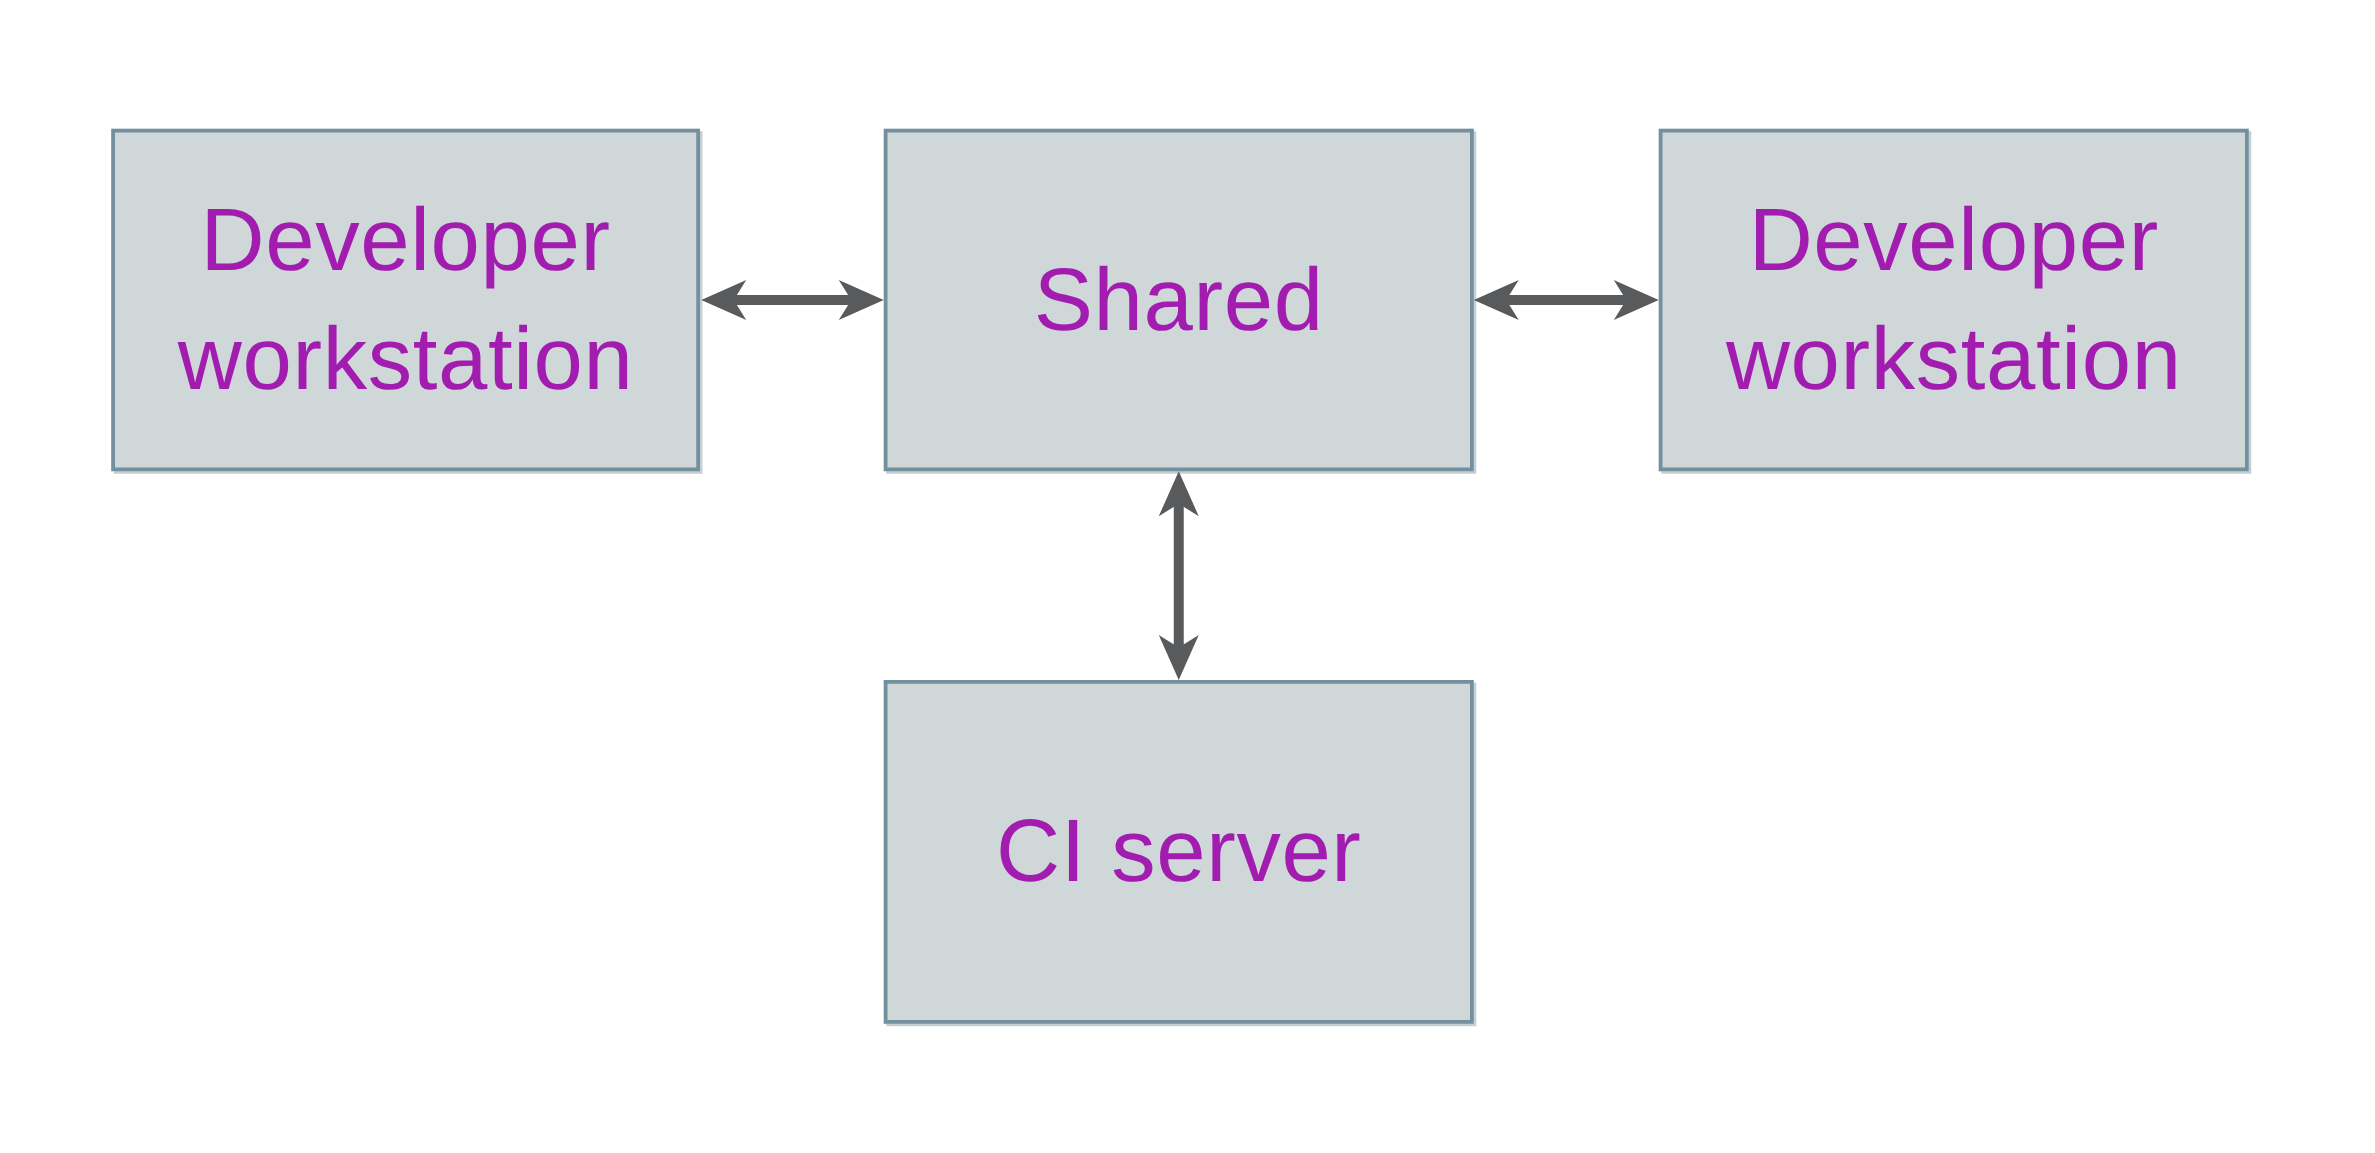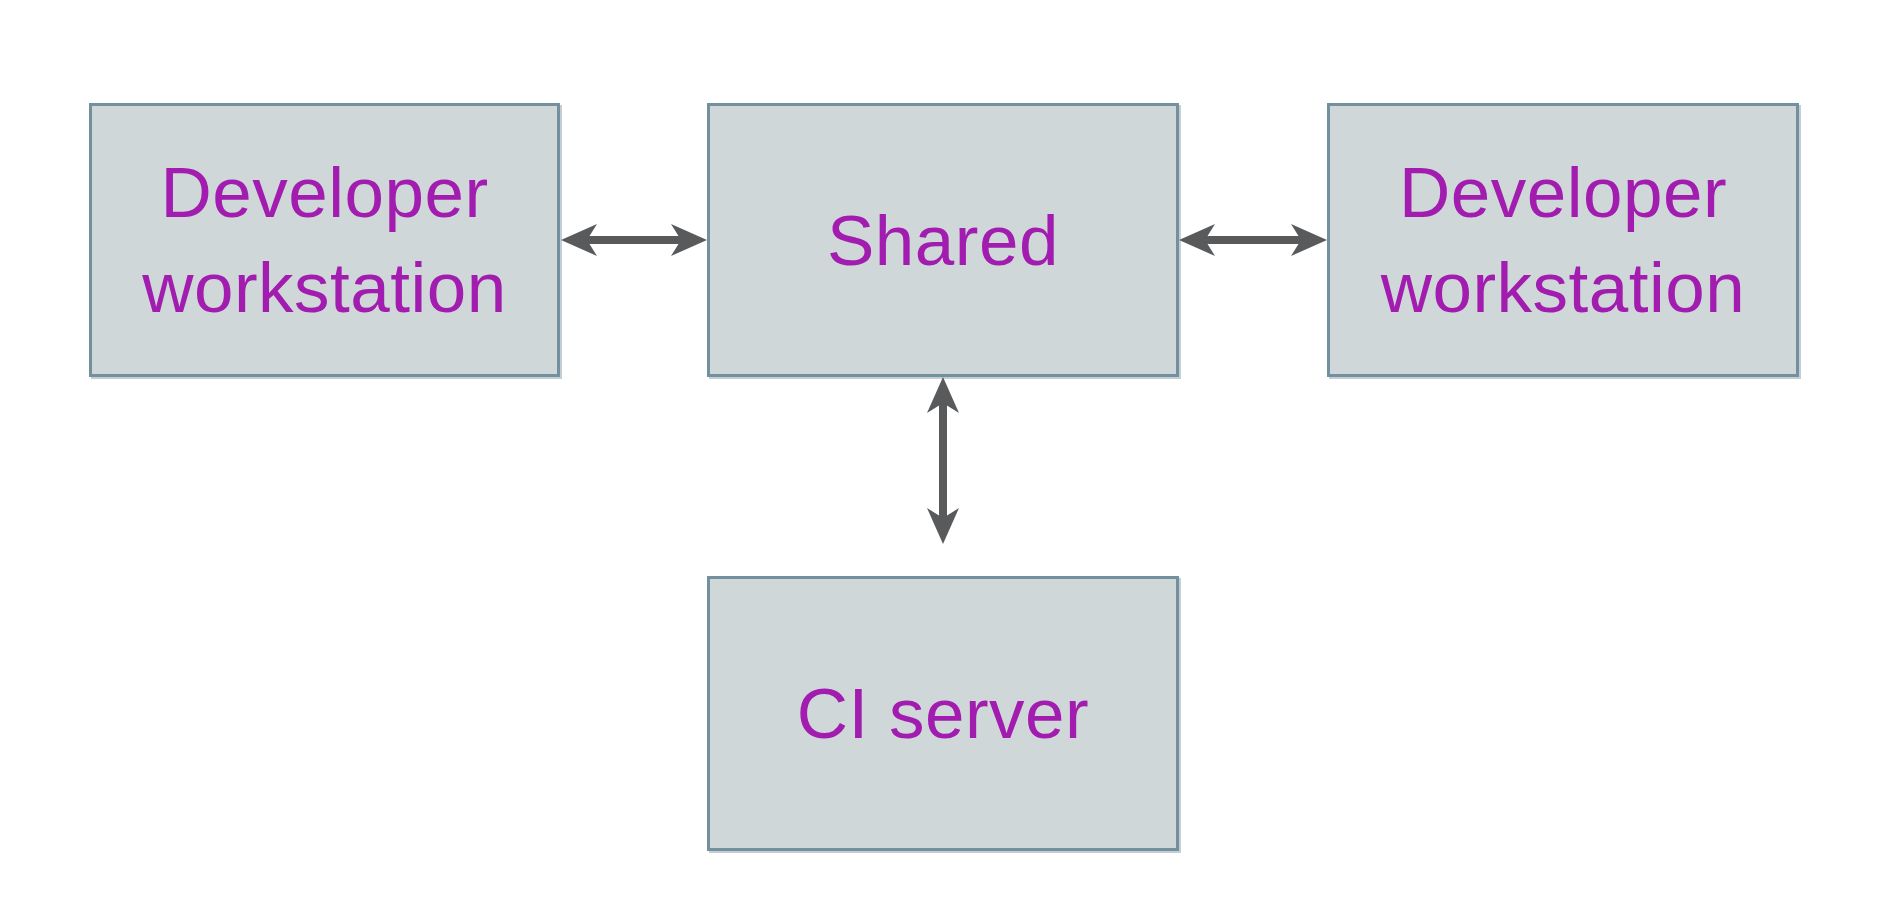--- a/index.html
+++ b/index.html
@@ -27,21 +27,21 @@
     align-items: center;
     text-align: center;
     color: #a21caf;
     font-size: 71px;
     line-height: 95px;
     letter-spacing: 0.5px;
   }
   .node-left   { left: 89px;   top: 103px; width: 471px; height: 274px; }
   .node-center { left: 707px;  top: 103px; width: 472px; height: 274px; }
   .node-right  { left: 1327px; top: 103px; width: 472px; height: 274px; }
-  .node-bottom { left: 707px;  top: 544px; width: 472px; height: 275px; margin-top: 32px; }
+  .node-bottom { left: 707px;  top: 544px; width: 472px; height: 275px; }
   .arrow {
     position: absolute;
     display: block;
   }
   .arrow-h-left  { left: 553px;  top: 212px; }
   .arrow-h-right { left: 1171px; top: 212px; }
   .arrow-v       { left: 915px;  top: 374px; }
 </style>
 </head>
 <body>

